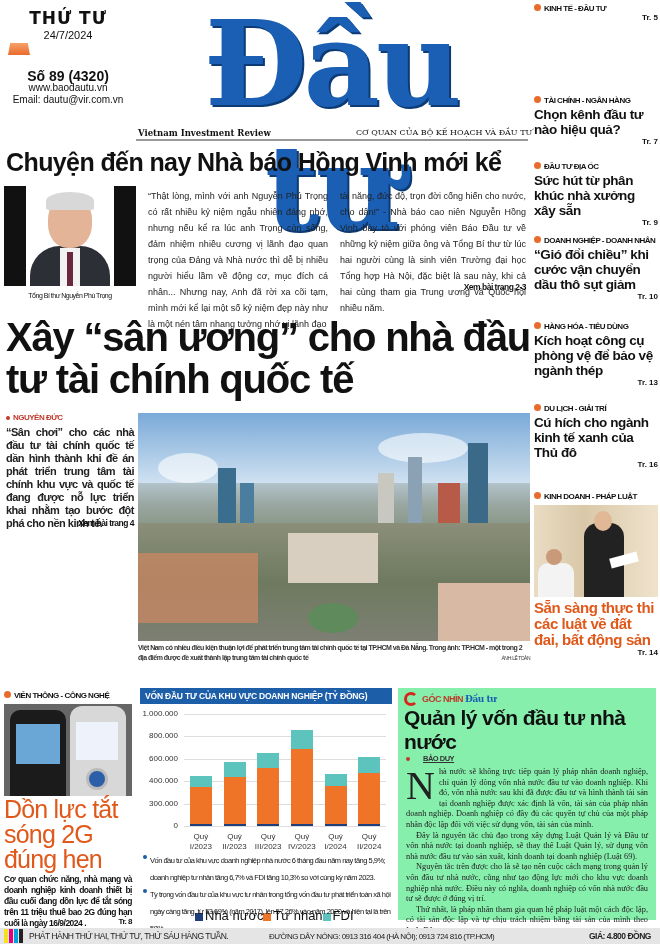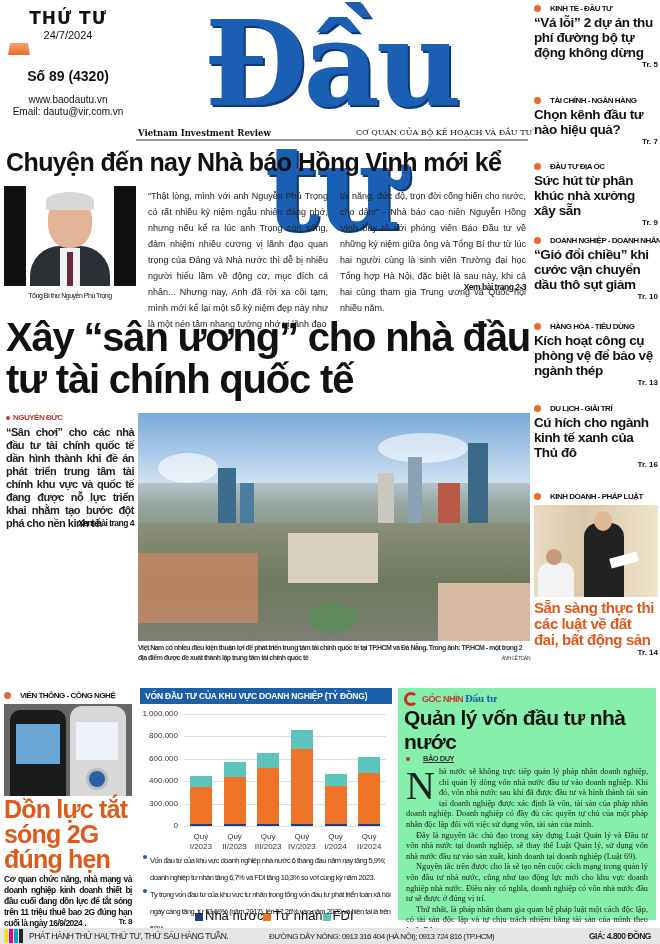--- a/index.html
+++ b/index.html
@@ -5,48 +5,48 @@
 *{box-sizing:border-box;margin:0;padding:0}
 body{width:660px;height:944px;background:#fff;font-family:"Liberation Sans",sans-serif;color:#111;position:relative;overflow:hidden}
 .abs{position:absolute}
 .cond{font-family:"Liberation Sans Narrow","Liberation Sans",sans-serif;letter-spacing:-0.5px}
 
 .day{left:8px;top:8px;width:120px;text-align:center}
 .day .d1{font-family:"DejaVu Sans",sans-serif;font-weight:900;font-size:17px;letter-spacing:1px}
 .day .d2{font-size:11px;margin-top:1px}
 .day .bar{height:12px;margin-top:2px;background:linear-gradient(#f7a26a,#e96b2c);clip-path:polygon(10% 0,90% 0,100% 100%,0 100%)}
 .issue{left:8px;top:70px;width:120px;text-align:center;line-height:12px}
-.issue .n{font-weight:bold;font-size:14px;margin-bottom:12px}
+.issue .n{font-weight:bold;font-size:14px;margin-bottom:0}
 .issue .s{font-size:10px}
 .logo{left:136px;top:2px;width:390px;height:124px;font-family:"DejaVu Serif",serif;font-weight:900;font-size:118px;color:#1a5fb4;line-height:124px;text-align:center;letter-spacing:-4px;text-shadow:2px 2px 0 #0c3a75}
 .subl{left:138px;top:128px;font-family:"DejaVu Serif",serif;font-weight:bold;font-size:8.5px}
 .subr{left:356px;top:128px;font-family:"DejaVu Serif",serif;font-size:8px}
 .rule{left:136px;top:139px;width:392px;height:2px;background:#999}
 
 .rc{left:534px;width:124px}
-.cat{font-size:8px;font-weight:bold;display:flex;align-items:center;gap:9px;white-space:nowrap}
+.cat{font-size:8px;font-weight:bold;display:flex;align-items:flex-start;gap:3px;white-space:nowrap}
 .dot{width:7px;height:7px;border-radius:50%;background:#e96b2c;display:inline-block;flex:none}
 .rh{font-size:13.5px;font-weight:bold;line-height:15px;margin-top:2px;letter-spacing:-0.4px}
 .tr{font-size:8px;font-weight:bold;text-align:right}
 
 h1.a1{left:6px;top:148px;font-size:25px;font-weight:bold;letter-spacing:-0.6px;white-space:nowrap}
 .photo1{left:4px;top:186px;width:132px;height:100px;background:#111}
 .photo1 .inner{position:absolute;left:22px;top:0;width:88px;height:100px;background:#fff;overflow:hidden}
 .cap1{left:4px;top:292px;width:132px;font-size:7px;text-align:center}
 .body1{font-size:9px;line-height:16px;text-align:justify;color:#222}
 .more{font-size:8.5px;font-weight:bold;text-align:right}
 h1.a2{left:6px;top:316px;font-size:40px;font-weight:bold;line-height:42px;letter-spacing:-1.2px;width:530px}
 .lead{left:6px;top:413px;width:128px}
 .author{font-size:8px;font-weight:bold;color:#c0392b;display:flex;align-items:center;gap:3px}
 .lead p{font-size:11px;font-weight:bold;line-height:13px;text-align:justify;margin-top:4px;color:#222}
 .city{left:138px;top:413px;width:392px;height:228px;overflow:hidden;background:linear-gradient(#8fb9df 0,#c9def0 22%,#9aa7a2 40%,#6f7f5e 65%,#5a6657 100%)}
 .cap2{left:138px;top:643px;width:392px;font-size:7px;line-height:10px;font-weight:bold;color:#333}
 
 .phone{left:4px;top:704px;width:128px;height:92px;background:#666;overflow:hidden}
-.bl-h{left:4px;top:797px;font-size:25px;font-weight:bold;line-height:25px;color:#e0581a;letter-spacing:-0.8px}
+.bl-h{left:4px;top:797px;font-size:25px;font-weight:normal;line-height:25px;color:#e0581a;letter-spacing:-0.8px}
 .bl-p{left:4px;top:874px;width:128px;font-size:8.5px;font-weight:bold;line-height:11px;text-align:justify}
 
 .ch-title{left:140px;top:688px;width:252px;height:16px;background:#1c5ea8;color:#fff;font-size:8.5px;font-weight:bold;padding:3px 5px;letter-spacing:-0.2px}
 .ch{left:138px;top:706px;width:254px;height:150px}
 .ylab{position:absolute;font-size:8px;color:#333;text-align:right;width:40px}
 .grid{position:absolute;left:46px;width:202px;height:1px;background:#ddd}
 .bar{position:absolute;width:22px}
 .xl{position:absolute;font-size:8px;text-align:center;width:40px;line-height:10px;color:#333}
 .legend{left:195px;top:908px;font-size:13px;display:flex;}
 .legend span.sw{display:inline-block;width:8px;height:8px;margin-right:2px;vertical-align:-1px}
@@ -87,21 +87,20 @@
 <div class="abs logo">Đầu tư</div>
 <div class="abs subl">Vietnam Investment Review</div>
 <div class="abs subr">CƠ QUAN CỦA BỘ KẾ HOẠCH VÀ ĐẦU TƯ</div>
 <div class="abs rule"></div>
 
 <div class="abs rc" style="top:4px">
   <div class="cat cond">
       <span class="dot"></span>
       <span>KINH TẾ - ĐẦU TƯ</span>
     </div>
-  <div class="rh cond">“Vá lỗi” 2 dự án thu phí đường bộ tự động không dừng</div>
   <div class="tr">Tr. 5</div>
 </div>
 <div class="abs rc" style="top:96px">
   <div class="cat cond">
       <span class="dot"></span>
       <span>TÀI CHÍNH - NGÂN HÀNG</span>
     </div>
   <div class="rh cond">Chọn kênh đầu tư nào hiệu quả?</div>
   <div class="tr">Tr. 7</div>
 </div>

